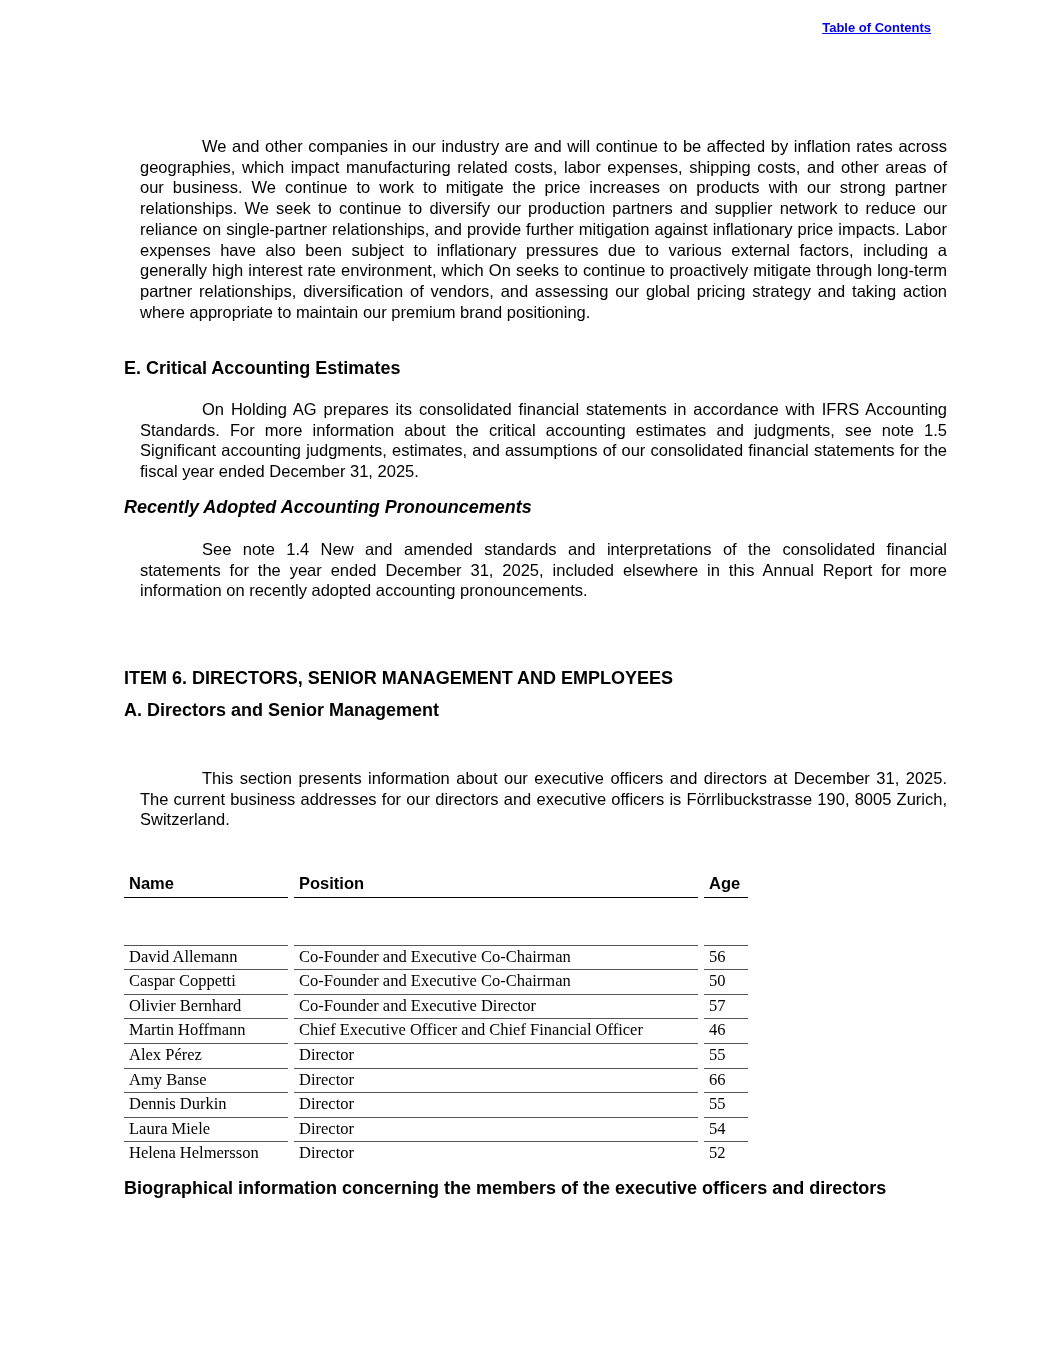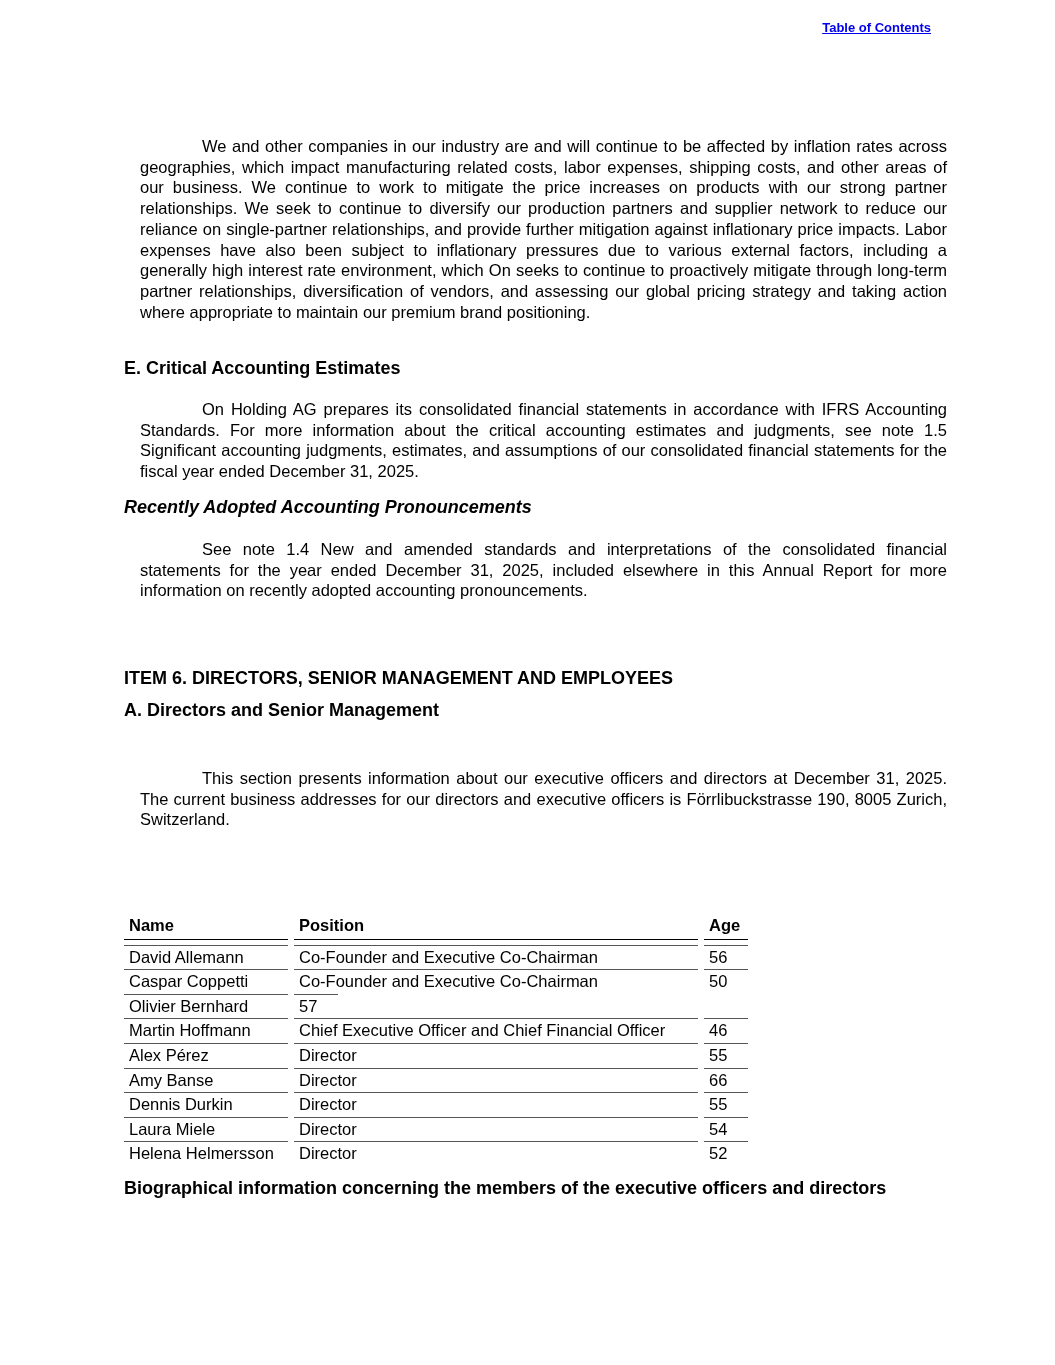--- a/index.html
+++ b/index.html
@@ -26,24 +26,24 @@
     #h-item6 { position: absolute; top: 520px; left: 0; margin-top: 28px; }
     #h-a { position: absolute; top: 580px; left: 0; }
     #p4 { position: absolute; top: 632px; left: 0; width: 807px; }
 
     .tbl { position: absolute; top: 752px; left: 0; }
     .row { display: flex; height: 24.6px; }
     .cell { box-sizing: border-box; padding-left: 5px; line-height: 22px; white-space: nowrap; }
     .c-name { width: 164px; margin-right: 6px; }
     .c-pos { width: 404px; margin-right: 6px; }
     .c-age { width: 44px; }
-    .hdr .cell { font-weight: bold; border-bottom: 1px solid #000; height: 26px; margin-top: 42px; }
+    .hdr .cell { font-weight: bold; border-bottom: 1px solid #000; height: 26px; }
     .spacer { height: 48px; }
     .body-row .cell { border-top: 1px solid #555; }
-    .row.body-row { height: 24.6px; }
+    .row.body-row { height: 24.6px; font-family: Liberation Serif, serif; }
     #h-bio { position: absolute; top: 1058px; left: 0; white-space: nowrap; }
   </style>
 </head>
 <body>
 
 <a class="toc-link">Table of Contents</a>
 
 <div class="page">
   <p class="body" id="p1">We and other companies in our industry are and will continue to be affected by inflation rates across geographies, which impact manufacturing related costs, labor expenses, shipping costs, and other areas of our business. We continue to work to mitigate the price increases on products with our strong partner relationships. We seek to continue to diversify our production partners and supplier network to reduce our reliance on single-partner relationships, and provide further mitigation against inflationary price impacts. Labor expenses have also been subject to inflationary pressures due to various external factors, including a generally high interest rate environment, which On seeks to continue to proactively mitigate through long-term partner relationships, diversification of vendors, and assessing our global pricing strategy and taking action where appropriate to maintain our premium brand positioning.</p>
 
@@ -71,20 +71,21 @@
           <div class="cell c-pos">Co-Founder and Executive Co-Chairman</div>
           <div class="cell c-age">56</div>
         </div>
         <div class="row body-row">
           <div class="cell c-name">Caspar Coppetti</div>
           <div class="cell c-pos">Co-Founder and Executive Co-Chairman</div>
           <div class="cell c-age">50</div>
         </div>
         <div class="row body-row">
           <div class="cell c-name">Olivier Bernhard</div>
+          <div class="cell c-pos">Co-Founder and Executive Director</div>
           <div class="cell c-age">57</div>
         </div>
         <div class="row body-row">
           <div class="cell c-name">Martin Hoffmann</div>
           <div class="cell c-pos">Chief Executive Officer and Chief Financial Officer</div>
           <div class="cell c-age">46</div>
         </div>
         <div class="row body-row">
           <div class="cell c-name">Alex Pérez</div>
           <div class="cell c-pos">Director</div>

